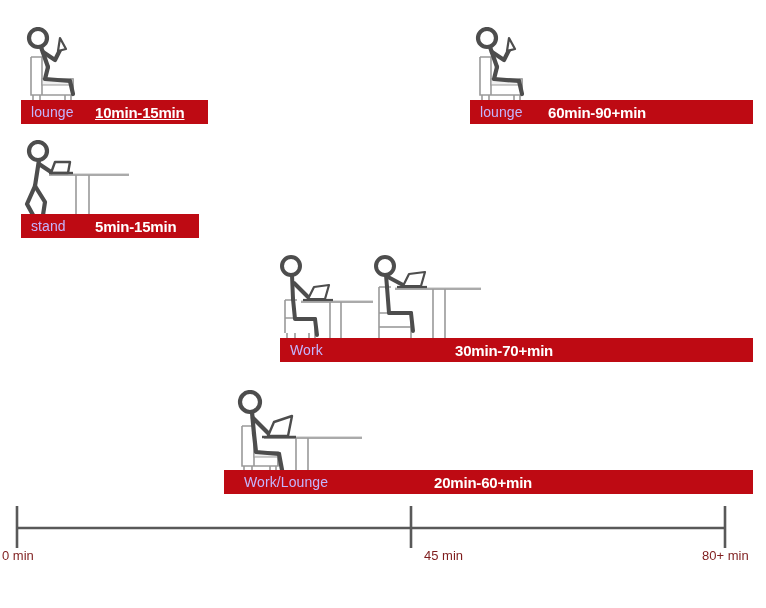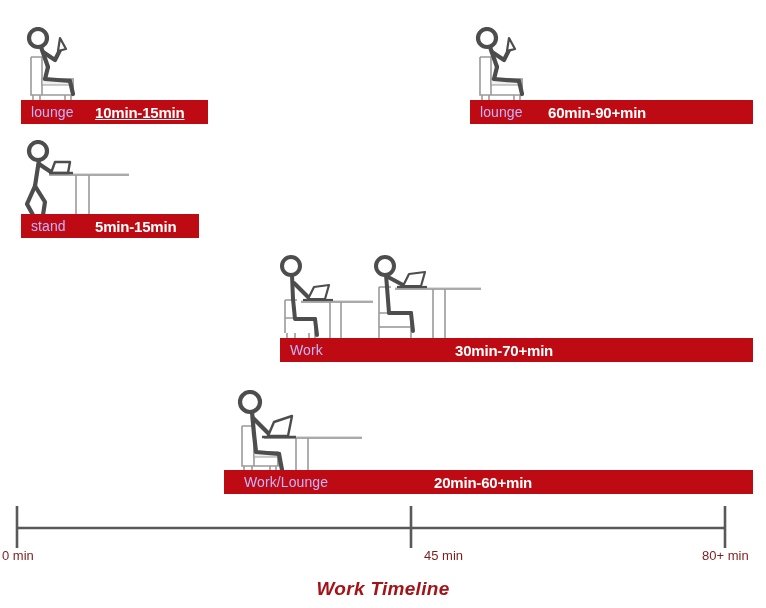--- a/index.html
+++ b/index.html
@@ -267,15 +267,14 @@
       <line x1="17" y1="6" x2="17" y2="48" stroke="#595959" stroke-width="2.6"></line>
       <line x1="411" y1="6" x2="411" y2="48" stroke="#595959" stroke-width="2.6"></line>
       <line x1="725" y1="6" x2="725" y2="48" stroke="#595959" stroke-width="2.6"></line>
     </svg>
 
     <span class="tick-label" style="left:2px;">0 min</span>
     <span class="tick-label" style="left:388px;margin-left:36px;">45 min</span>
     <span class="tick-label" style="left:702px;">80+ min</span>
   </div>
 
-  <div id="timeline-caption">Work Timeline</div>
 
 </div>
 
 </body></html>

